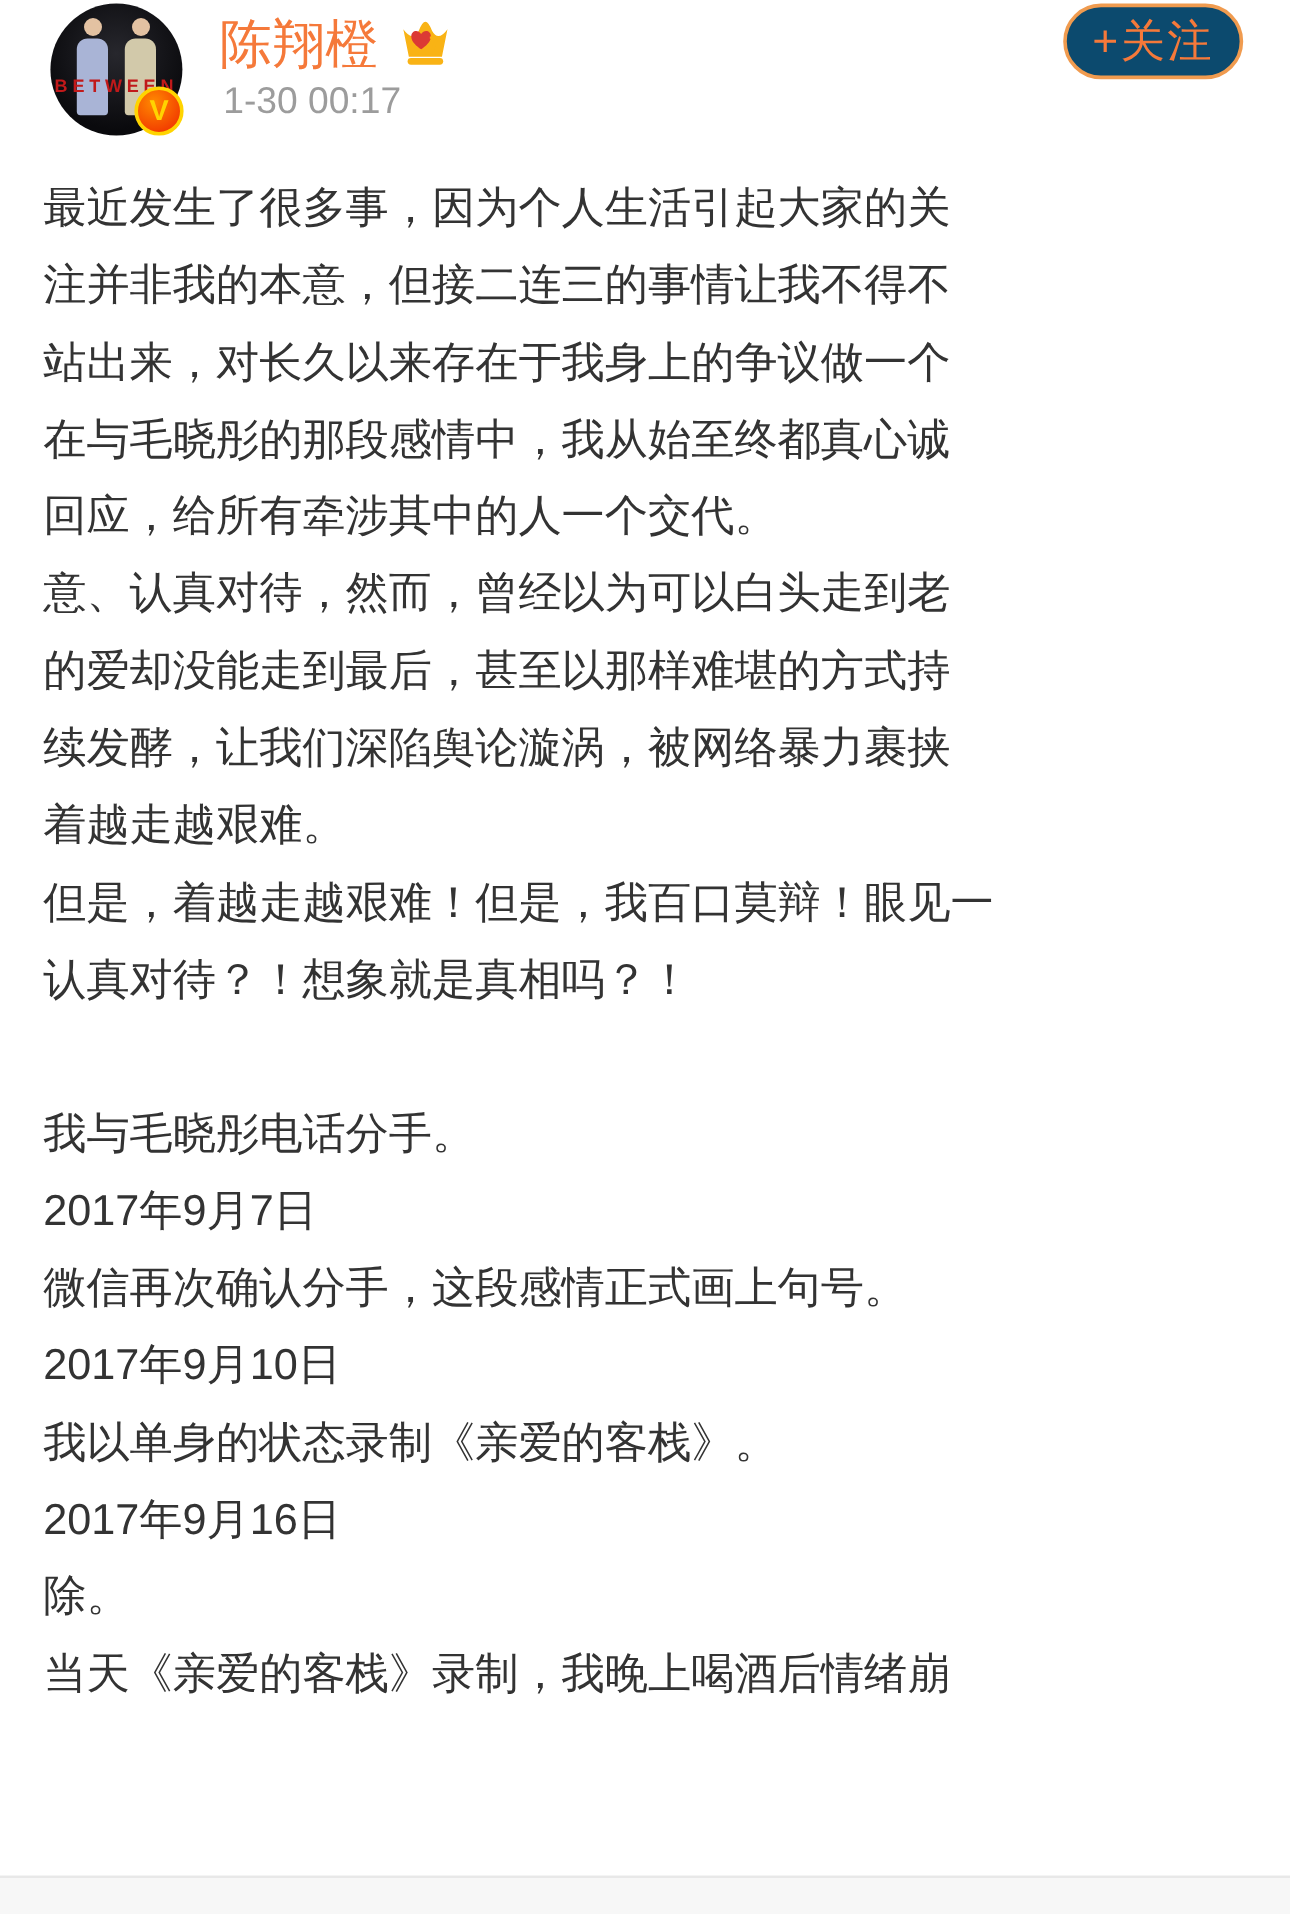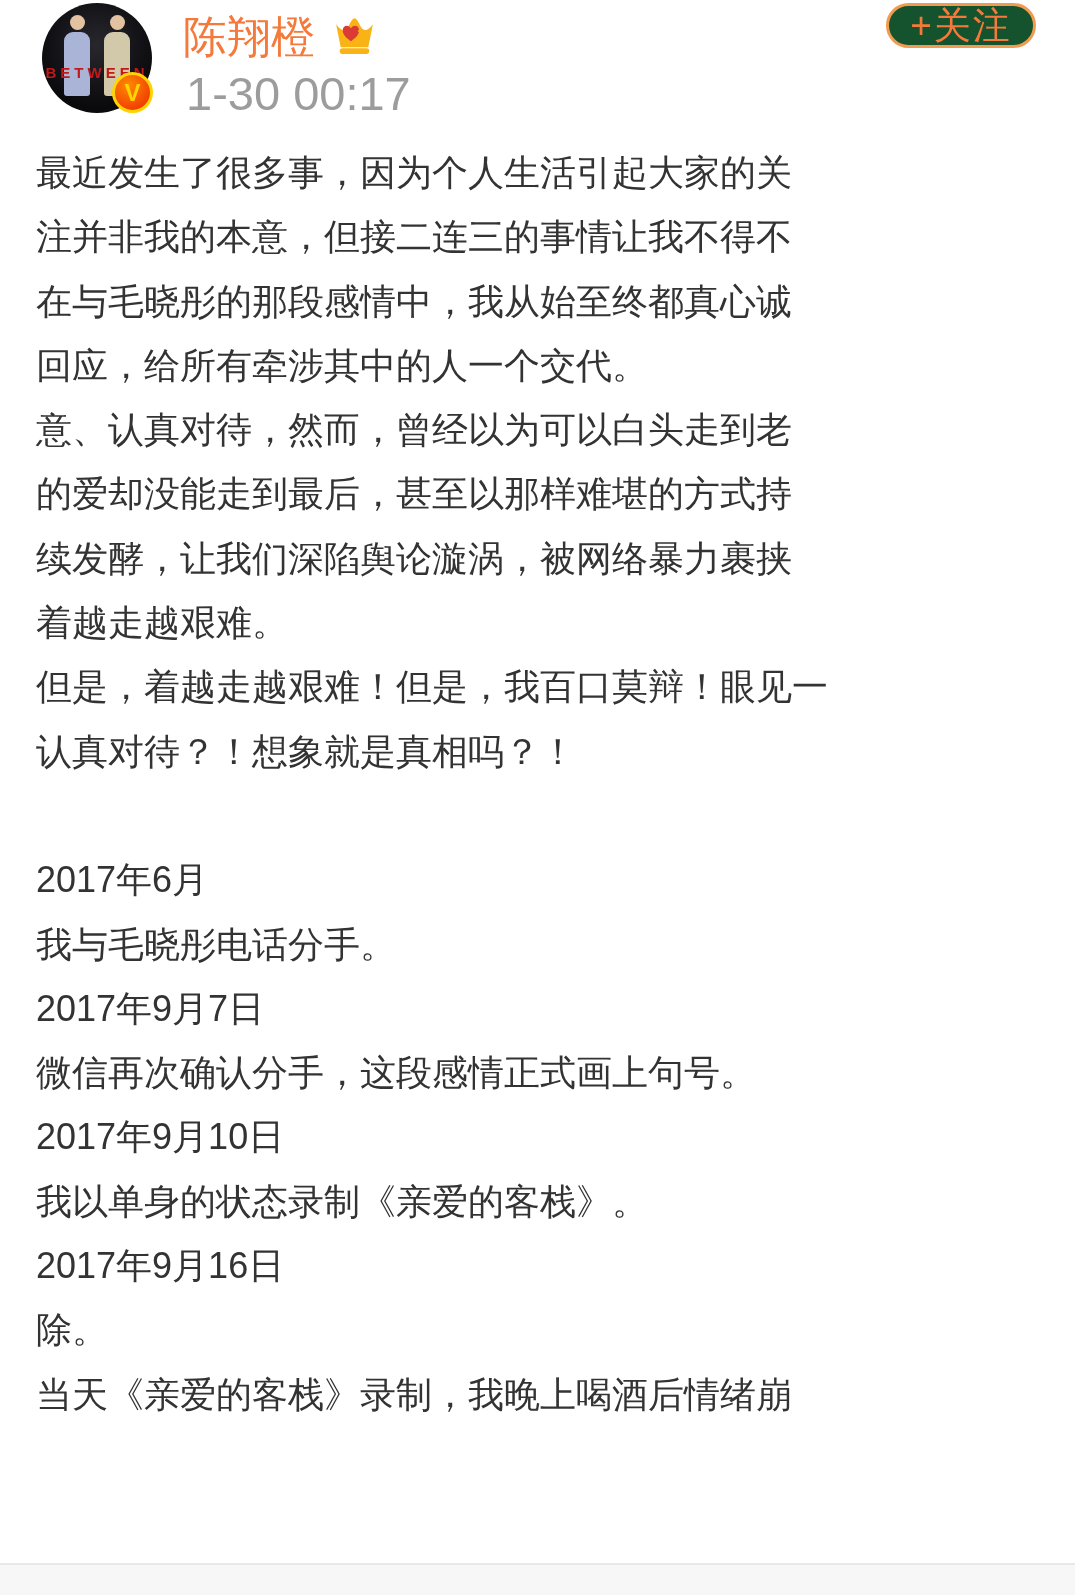--- a/index.html
+++ b/index.html
@@ -31,26 +31,26 @@
     background:radial-gradient(circle at 38% 30%, var(--badge-fill-top,#ff8a00), var(--badge-fill-bottom,#f23c00) 78%);
     color:var(--badge-letter,#ffd400);font-size:24px;font-weight:800;
     display:flex;align-items:center;justify-content:center;z-index:3;
   }
   .username{
     position:absolute;left:183px;top:8px;font-size:44px;
     color:var(--accent-orange,#f5793a);white-space:nowrap;font-family:Liberation Serif, serif;
   }
   .crown{position:absolute;left:331px;top:11px;width:47px;height:47px;}
   .timestamp{
-    position:absolute;left:186px;top:66px;font-size:47px;
+    position:absolute;left:186px;top:66px;font-size:31px;
     color:var(--timestamp-gray,#9c9c9c);white-space:nowrap;
   }
   .follow-btn{
-    position:absolute;left:886px;top:3px;width:150px;height:45px;box-sizing:border-box;
-    background:#14532d;border:3px solid var(--follow-border,#f09b4f);border-radius:32px;
+    position:absolute;left:886px;top:3px;width:150px;height:63px;box-sizing:border-box;
+    background:#0c4a6e;border:3px solid var(--follow-border,#f09b4f);border-radius:32px;
     color:var(--accent-orange,#f5793a);font-size:37px;letter-spacing:2px;
     font-family:"Liberation Sans",sans-serif;
     display:flex;align-items:center;justify-content:center;padding:0;cursor:pointer;
   }
   
   .post-body{position:absolute;left:36px;top:141px;width:1008px;}
   .line{
     height:64.3px;line-height:64.3px;font-size:36px;
     color:var(--body-text,#333333);white-space:nowrap;overflow:visible;
   }
@@ -87,30 +87,30 @@
     <text x="26" y="30" font-size="16" font-weight="bold" font-family="Liberation Sans, sans-serif" style="fill:var(--crown-gold,#f9b315)">7</text>
   </svg>
 
   <div class="timestamp">1-30 00:17</div>
 
   <button class="follow-btn">+关注</button>
 
   <div class="post-body">
       <div class="line">最近发生了很多事，因为个人生活引起大家的关</div>
       <div class="line">注并非我的本意，但接二连三的事情让我不得不</div>
+      <div class="line">站出来，对长久以来存在于我身上的争议做一个</div>
       <div class="line">在与毛晓彤的那段感情中，我从始至终都真心诚</div>
       <div class="line">回应，给所有牵涉其中的人一个交代。</div>
       <div class="line">意、认真对待，然而，曾经以为可以白头走到老</div>
       <div class="line">的爱却没能走到最后，甚至以那样难堪的方式持</div>
       <div class="line">续发酵，让我们深陷舆论漩涡，被网络暴力裹挟</div>
       <div class="line">着越走越艰难。</div>
       <div class="line">但是，着越走越艰难！但是，我百口莫辩！眼见一</div>
       <div class="line">认真对待？！想象就是真相吗？！</div>
       <div class="line"></div>
-      <div class="line">2017年6月</div>
       <div class="line">我与毛晓彤电话分手。</div>
       <div class="line">2017年9月7日</div>
       <div class="line">微信再次确认分手，这段感情正式画上句号。</div>
       <div class="line">2017年9月10日</div>
       <div class="line">我以单身的状态录制《亲爱的客栈》。</div>
       <div class="line">2017年9月16日</div>
       <div class="line">除。</div>
       <div class="line">当天《亲爱的客栈》录制，我晚上喝酒后情绪崩</div>
     </div>
 

